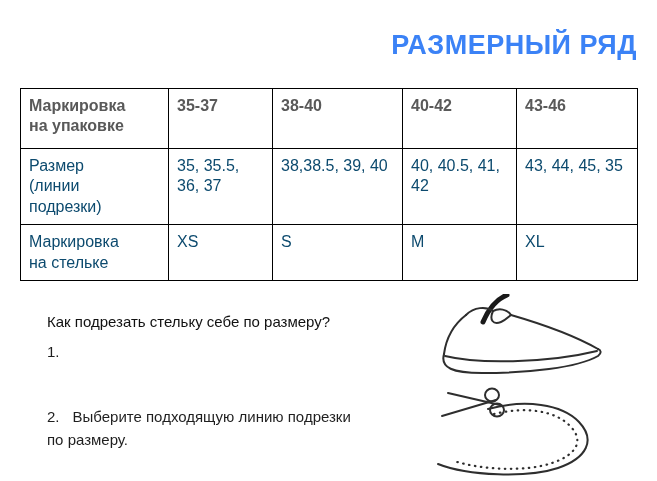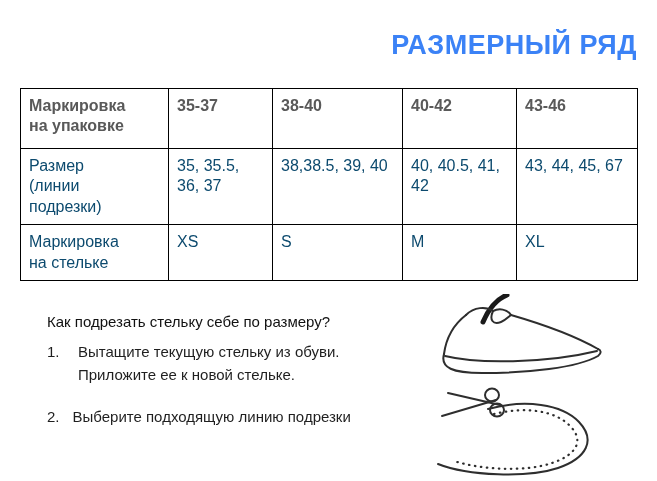--- a/index.html
+++ b/index.html
@@ -65,44 +65,41 @@
       <td>35-37</td>
       <td>38-40</td>
       <td>40-42</td>
       <td>43-46</td>
     </tr>
     <tr class="row-size">
       <td>Размер (линии подрезки)</td>
       <td>35, 35.5, 36, 37</td>
       <td>38,38.5, 39, 40</td>
       <td>40, 40.5, 41, 42</td>
-      <td>43, 44, 45, 67</td>
+      <td>43, 44, 45, 35</td>
     </tr>
     <tr class="row-insole">
       <td>Маркировка на стельке</td>
       <td>XS</td>
       <td>S</td>
       <td>M</td>
       <td>XL</td>
     </tr>
   </tbody>
 </table>
 
 <div class="howto-heading">Как подрезать стельку себе по размеру?</div>
 
 <div class="step step-1">
   <span class="num">1.</span>
-  <span>
-    <span>Вытащите текущую стельку из обуви.</span><br>
-    <span>Приложите ее к новой стельке.</span>
-  </span>
 </div>
 
 <div class="step step-2">
   <span class="num">2.</span><span>Выберите подходящую линию подрезки</span><br>
+  <span>по размеру.</span>
 </div>
 
 <svg class="art art-shoe" viewBox="0 0 170 90" aria-hidden="true">
 
   <path class="thick" d="M46,28 C52,14 60,5 70,1"></path>
 
   <path class="ln" d="M29,21 C16,31 9,45 7,60"></path>
 
   <path class="ln" d="M29,21 C37,13 49,12 56,17 C52,26 56,31 64,28 C69,26 71,23 74,21"></path>
 

